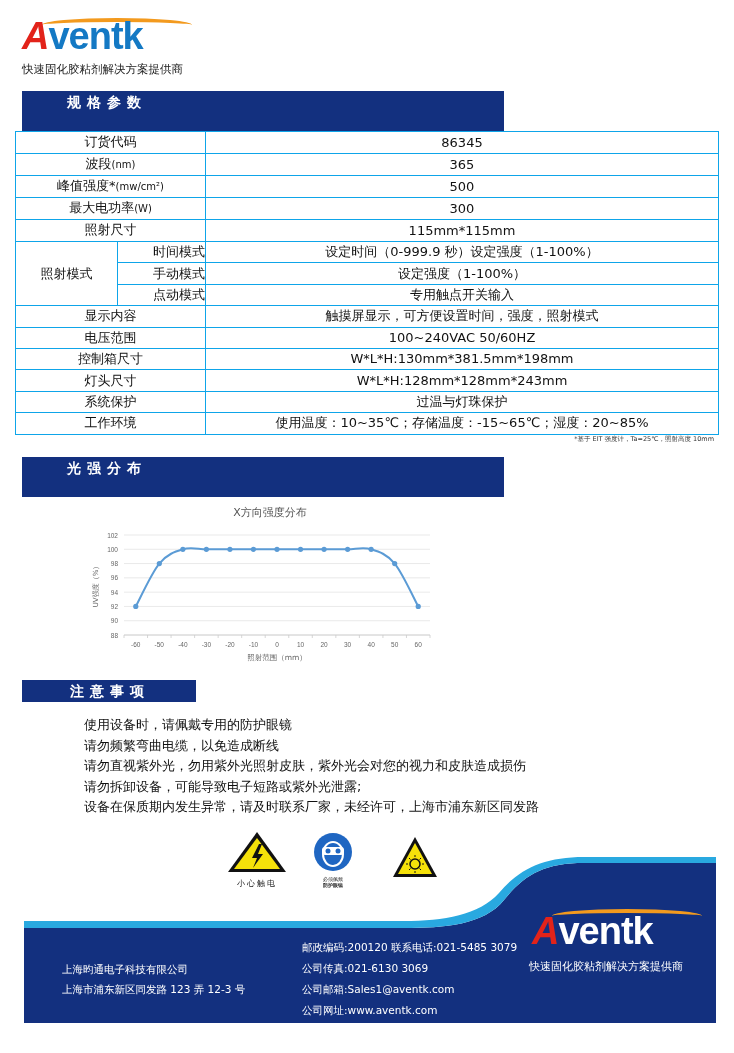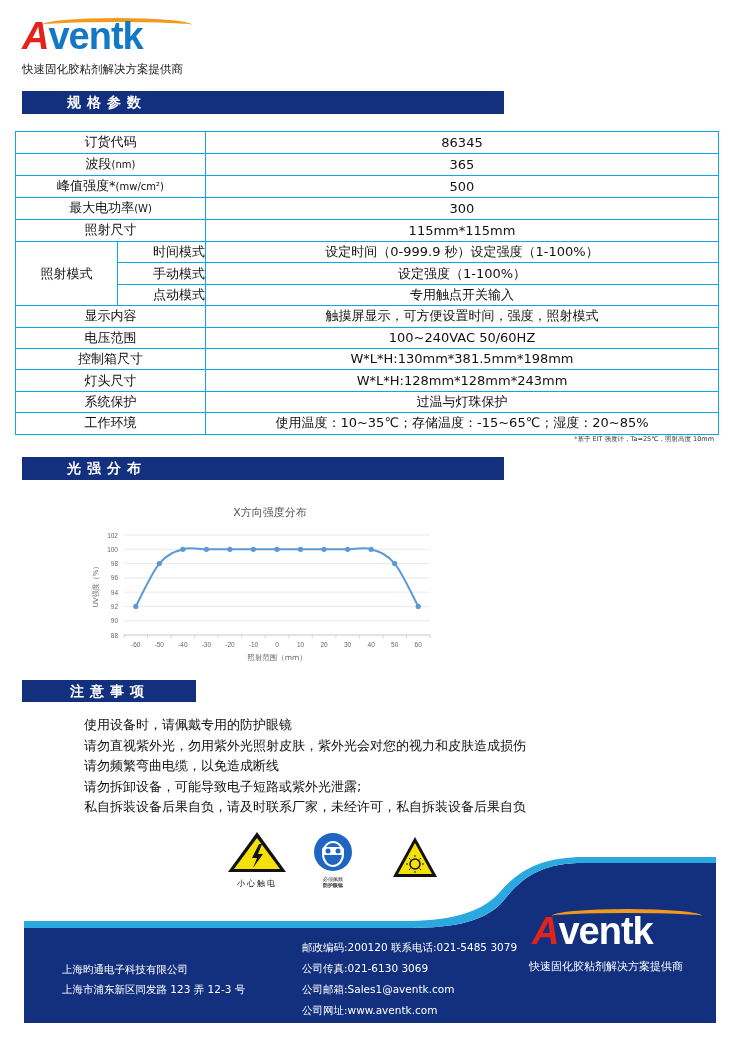--- a/index.html
+++ b/index.html
@@ -11,21 +11,21 @@
   .logo { left: 22px; top: 14px; width: 170px; height: 44px; }
   .logo-word { position: absolute; left: 0; top: 2px; font: bold 38px/40px "Liberation Sans", sans-serif;
                letter-spacing: -1px; }
   .logo-word .a { color: #e2231a; font-style: italic; }
   .logo-word .rest { color: #1479c4; }
   .logo-swoosh { position: absolute; left: 20px; top: 4px; width: 150px; height: 14px;
                  border-top: 4px solid #f39a1e; border-radius: 80% 80% 0 0; }
   .tagline { left: 22px; top: 62px; font-size: 11.5px; color: #222; }
 
   
-  .sec-bar { background: #13307f; height: 23px; color: #fff; font-weight: bold; font-size: 14px;
+  .sec-bar { background: #13307f; height: 40px; color: #fff; font-weight: bold; font-size: 14px;
              letter-spacing: 6px; line-height: 23px; padding-left: 45px; }
 
   
   table.spec { position: absolute; left: 15px; top: 131px; width: 704px; border-collapse: collapse;
                font-size: 13px; }
   table.spec td { border: 1px solid #0ea5e9; height: 21.4px; text-align: center; padding: 0; line-height: 20px; }
   table.spec td.k1 { width: 180px; }
   table.spec td.km { width: 102px; }
   table.spec td.ks { width: 88px; text-align: right; }
   .unit { font-size: 10px; }
@@ -190,24 +190,24 @@
       <circle cx="328.2307692307692" cy="109.42857142857143" r="2.6" fill="#5b9bd5"></circle>
       <text x="187" y="163" font-size="7.5" fill="#666" text-anchor="middle">照射范围（mm）</text>
       <text x="0" y="0" font-size="7" fill="#666" text-anchor="middle" transform="translate(8,88) rotate(-90)">UV强度（%）</text>
     </svg>
 </div>
 
 <div class="abs sec-bar" style="left:22px; top:680px; width:174px; height:22px; line-height:22px;padding-left:48px;">注意事项</div>
 
 <div class="abs notes">
   <div>使用设备时，请佩戴专用的防护眼镜</div>
+  <div>请勿频繁弯曲电缆，以免造成断线</div>
   <div>请勿直视紫外光，勿用紫外光照射皮肤，紫外光会对您的视力和皮肤造成损伤</div>
-  <div>请勿频繁弯曲电缆，以免造成断线</div>
   <div>请勿拆卸设备，可能导致电子短路或紫外光泄露;</div>
-  <div>私自拆装设备后果自负，请及时联系厂家，未经许可，私自拆装设备后果自负</div>
+  <div>设备在保质期内发生异常，请及时联系厂家，未经许可，上海市浦东新区同发路</div>
 </div>
 
 <div class="abs warn1">
   <svg width="62" height="44">
     <polygon points="31,2 60,42 2,42" fill="#111"></polygon>
     <polygon points="31,8 54,39 8,39" fill="#f5e10a"></polygon>
     <polygon points="33,14 26,28 31,28 27,38 37,24 32,24 36,14" fill="#111"></polygon>
   </svg>
   <div class="warn-label">小心触电</div>
 </div>

